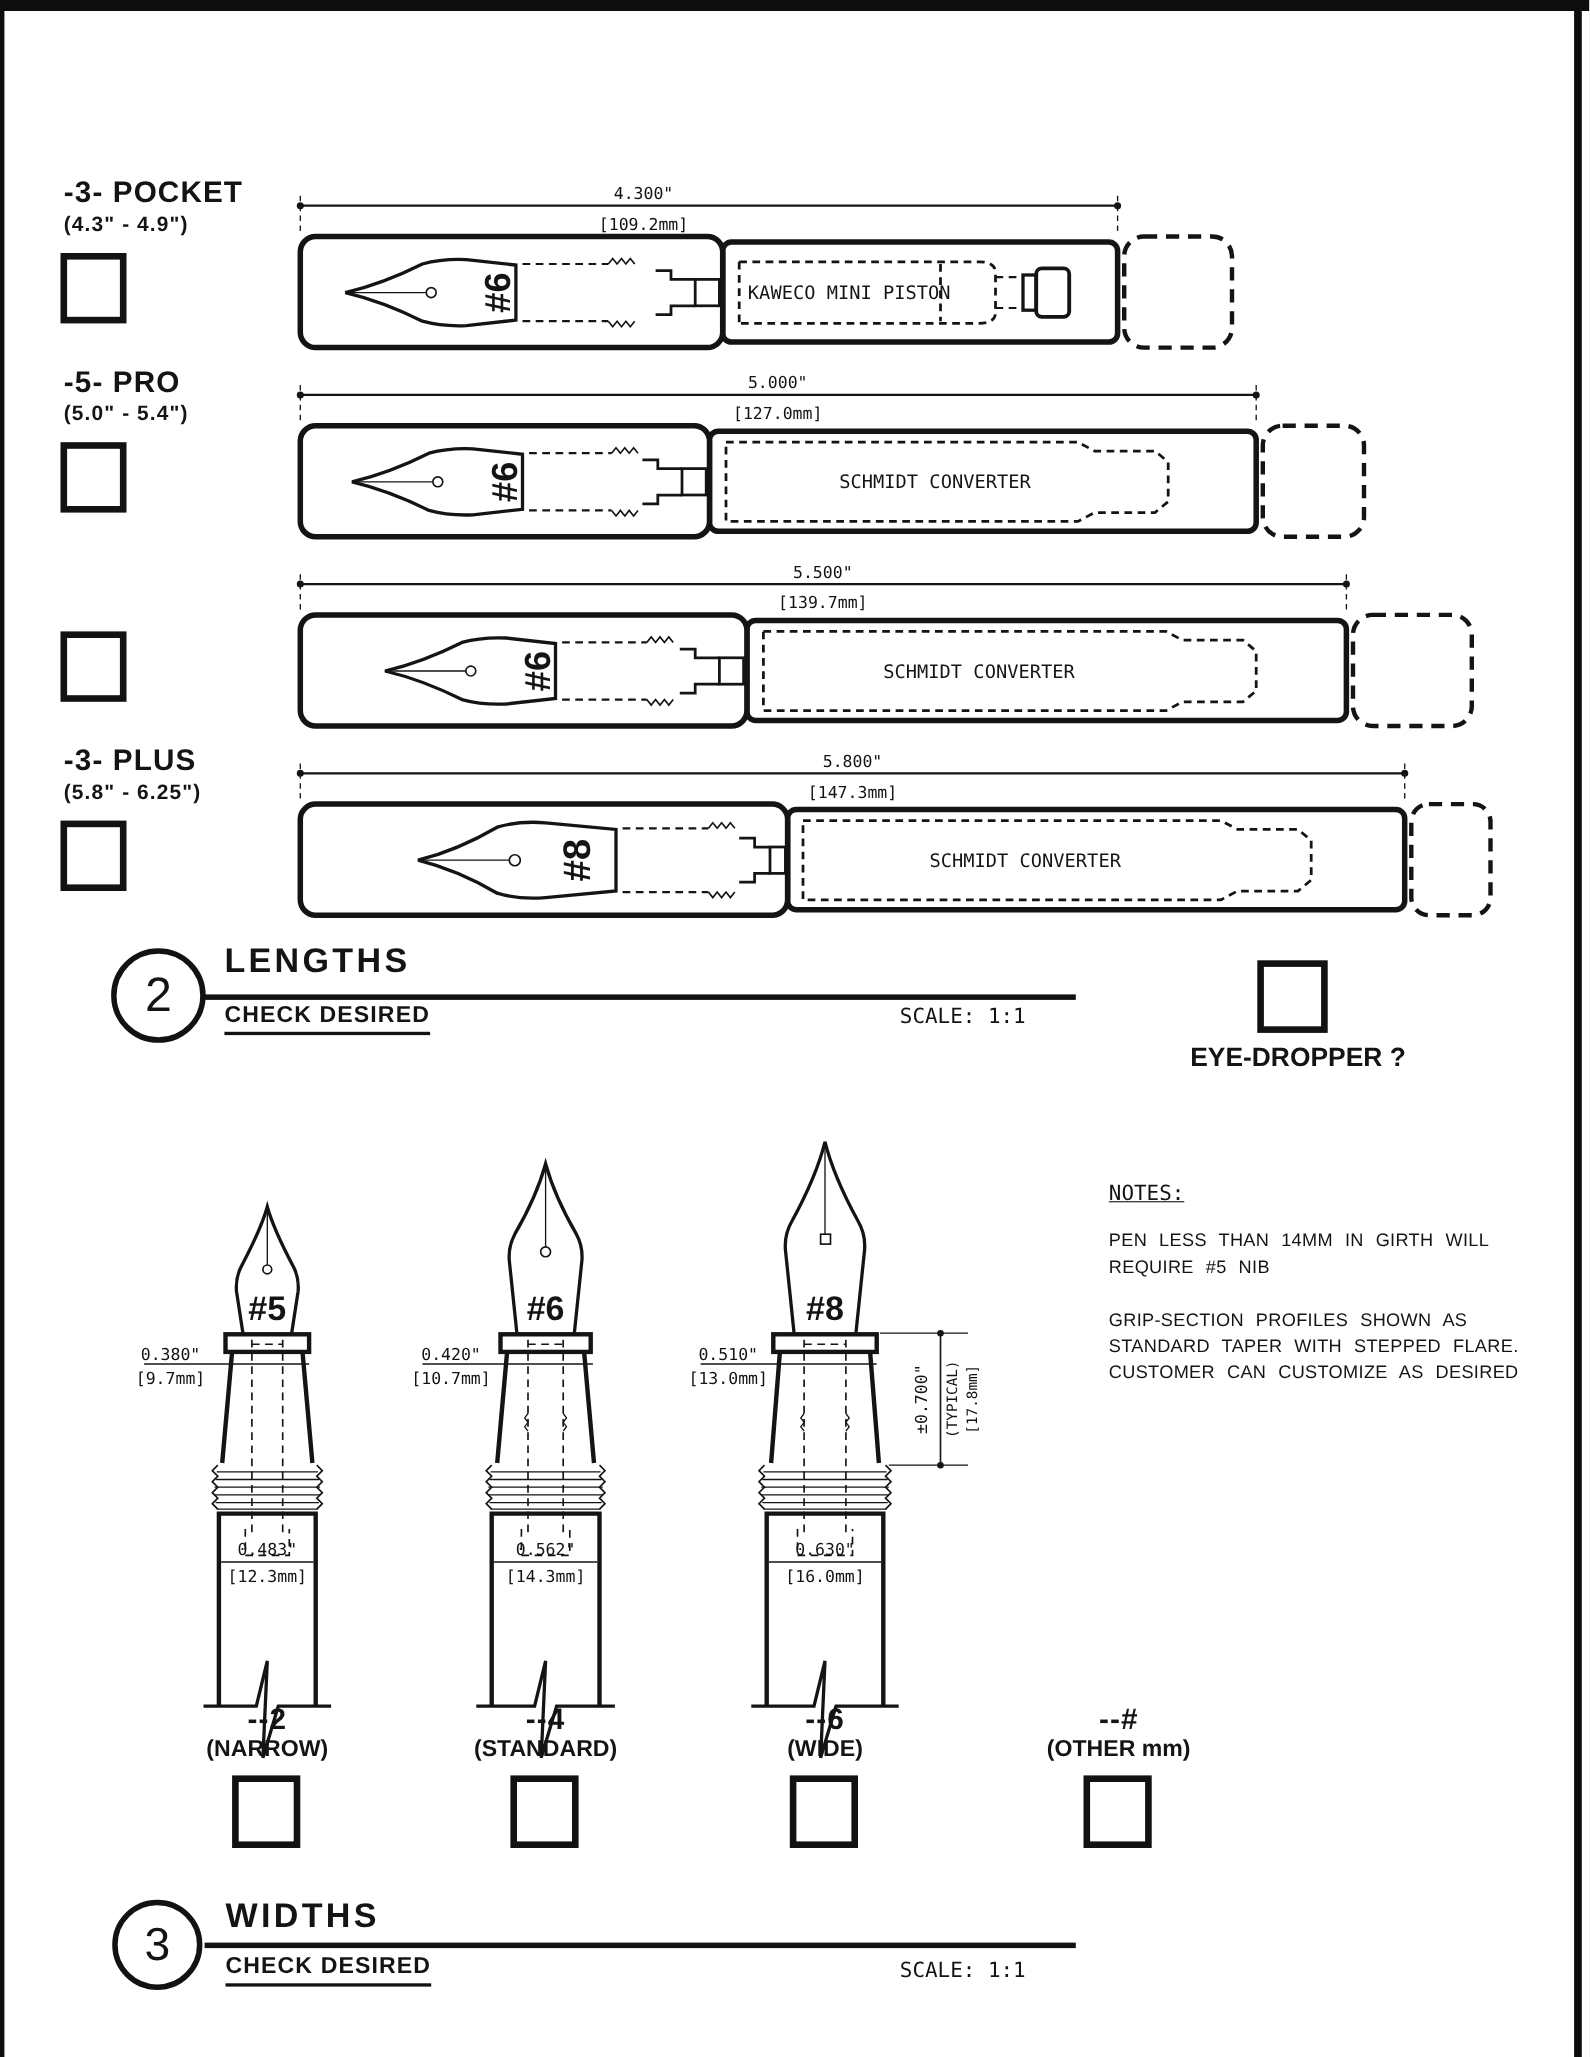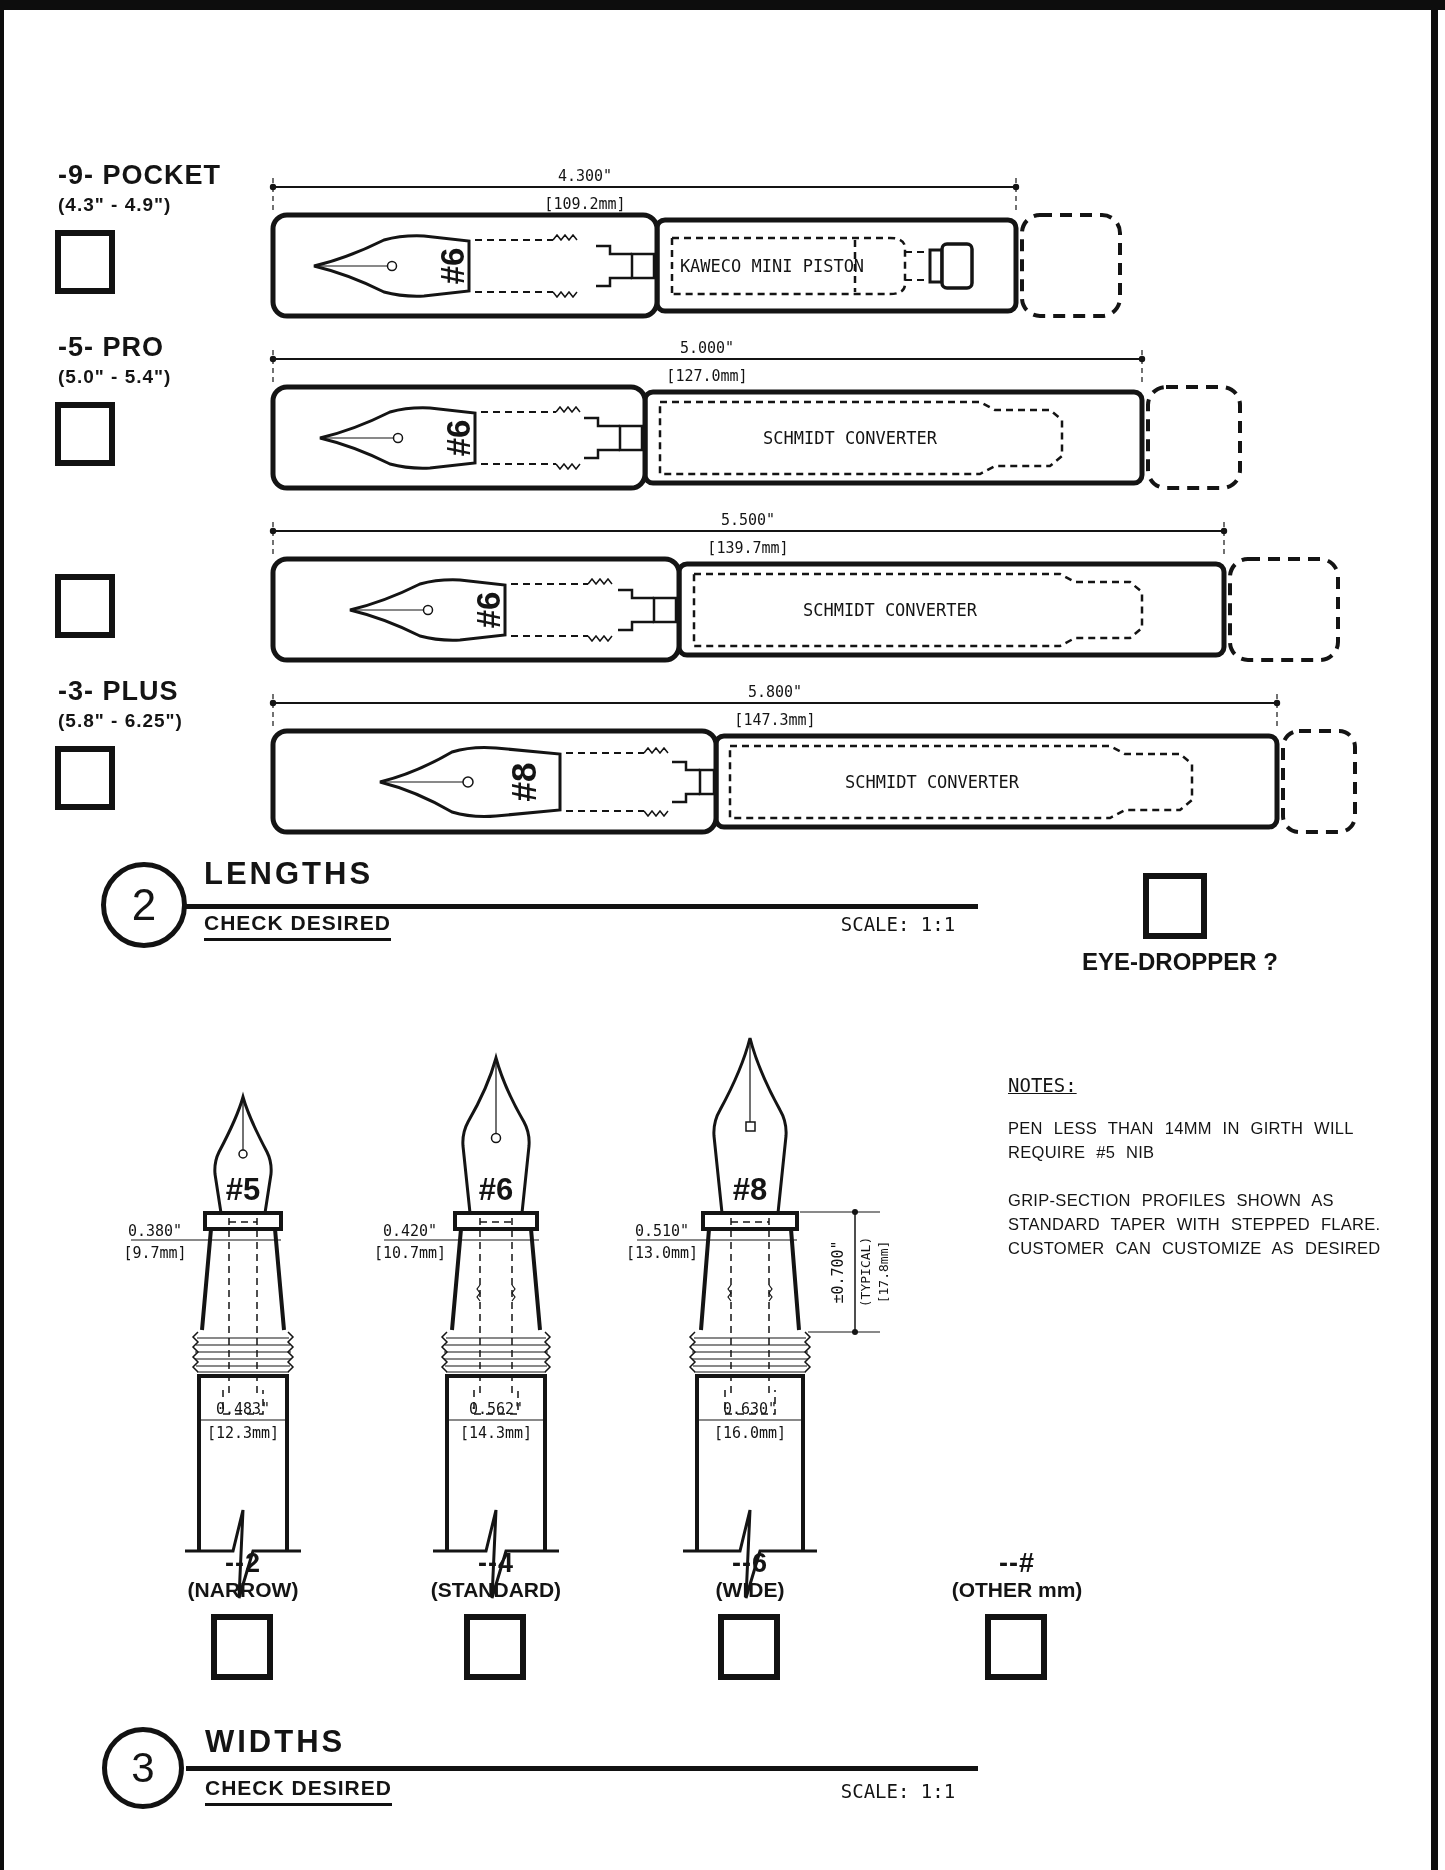--- a/index.html
+++ b/index.html
@@ -10,21 +10,21 @@
   .title{position:absolute;left:34px;top:26px;font-size:56px;font-weight:bold;letter-spacing:-1px;white-space:nowrap}
   .subtitle{position:absolute;left:35px;top:94px;font-size:29px;font-weight:bold;white-space:nowrap}
   .rowlabel{position:absolute;left:58px;white-space:nowrap}
   .rowlabel .code{font-size:27px;font-weight:bold;letter-spacing:1px}
   .rowlabel .range{font-size:19px;font-weight:bold;margin-top:3px;letter-spacing:1px}
   .cb{position:absolute;width:60px;height:64px;border:6px solid #121212;background:#fff;box-sizing:border-box}
   .seccircle{position:absolute;width:86px;height:86px;border:5px solid #121212;border-radius:50%;box-sizing:border-box;display:flex;align-items:center;justify-content:center;font-size:44px;background:#fff}
   .secline{position:absolute;height:5px;background:#121212}
   .sectitle{position:absolute;font-size:31px;font-weight:bold;letter-spacing:3px;white-space:nowrap}
   .seccheck{position:absolute;font-size:21px;font-weight:bold;letter-spacing:1px;border-bottom:3px solid #121212;padding-bottom:3px;white-space:nowrap}
-  .scale{position:absolute;width:160px;text-align:center;font-family:"DejaVu Sans Mono",monospace;font-size:19px;white-space:nowrap}
+  .scale{position:absolute;width:160px;text-align:left;font-family:"DejaVu Sans Mono",monospace;font-size:19px;white-space:nowrap}
   .eyelabel{position:absolute;left:1078px;top:948px;width:204px;text-align:center;font-size:24px;font-weight:bold;white-space:nowrap}
   .notes{position:absolute;left:1008px;top:1074px;width:420px}
   .notes .nh{font-family:"DejaVu Sans Mono",monospace;font-size:19px;text-decoration:underline;margin-bottom:20px}
   .notes .np{font-size:16.5px;line-height:24px;word-spacing:6px;letter-spacing:.3px;white-space:pre-line;margin-bottom:24px}
   .wopt-code{position:absolute;width:160px;text-align:center;font-size:27px;font-weight:bold;letter-spacing:1px}
   .wopt-name{position:absolute;width:220px;text-align:center;font-size:21px;font-weight:bold;white-space:nowrap}
   .wcb{position:absolute;width:62px;height:66px;border:6px solid #121212;background:#fff;box-sizing:border-box}
   svg .ln{stroke:#141414;fill:none}
   svg .fw{fill:#ffffff}
   svg .s5{stroke-width:5}
@@ -216,21 +216,21 @@
       <circle cx="855" cy="1212" r="3" fill="#141414"></circle>
         <circle cx="855" cy="1332" r="3" fill="#141414"></circle>
       <text class="cad" transform="translate(843 1272) rotate(-90)" text-anchor="middle" font-size="15">±0.700"</text>
       <text class="cad" transform="translate(870 1272) rotate(-90)" text-anchor="middle" font-size="13">(TYPICAL)</text>
       <text class="cad" transform="translate(888 1272) rotate(-90)" text-anchor="middle" font-size="13">[17.8mm]</text>
     </g>
   </svg>
 
 
   <div class="rowlabel" style="top:160px">
-    <div class="code">-9- POCKET</div>
+    <div class="code">-3- POCKET</div>
     <div class="range">(4.3" - 4.9")</div>
   </div>
   <div class="cb" style="left:55px;top:230px"></div>
 
   <div class="rowlabel" style="top:332px">
     <div class="code">-5- PRO</div>
     <div class="range">(5.0" - 5.4")</div>
   </div>
   <div class="cb" style="left:55px;top:402px"></div>
 

